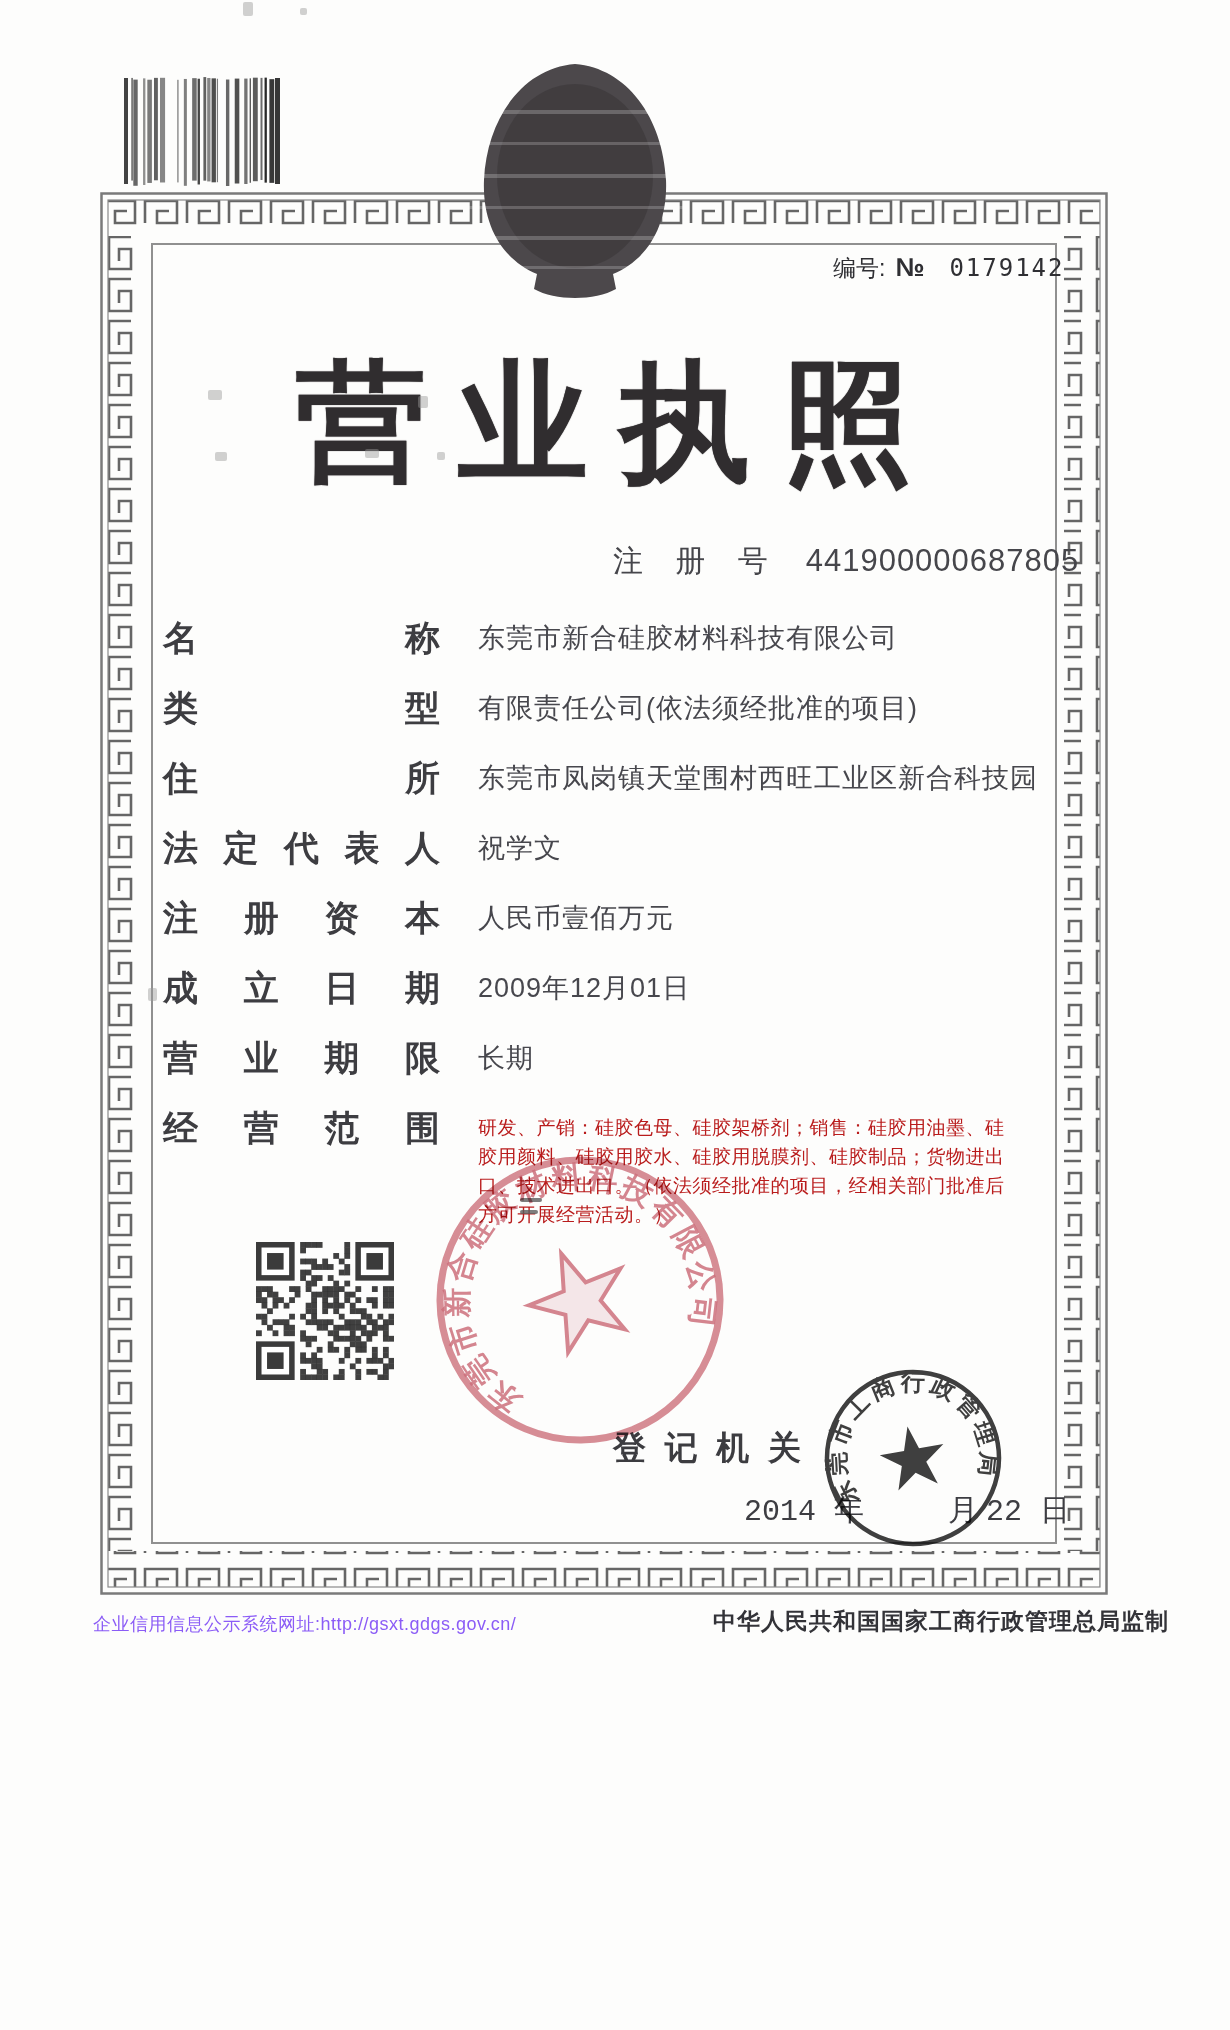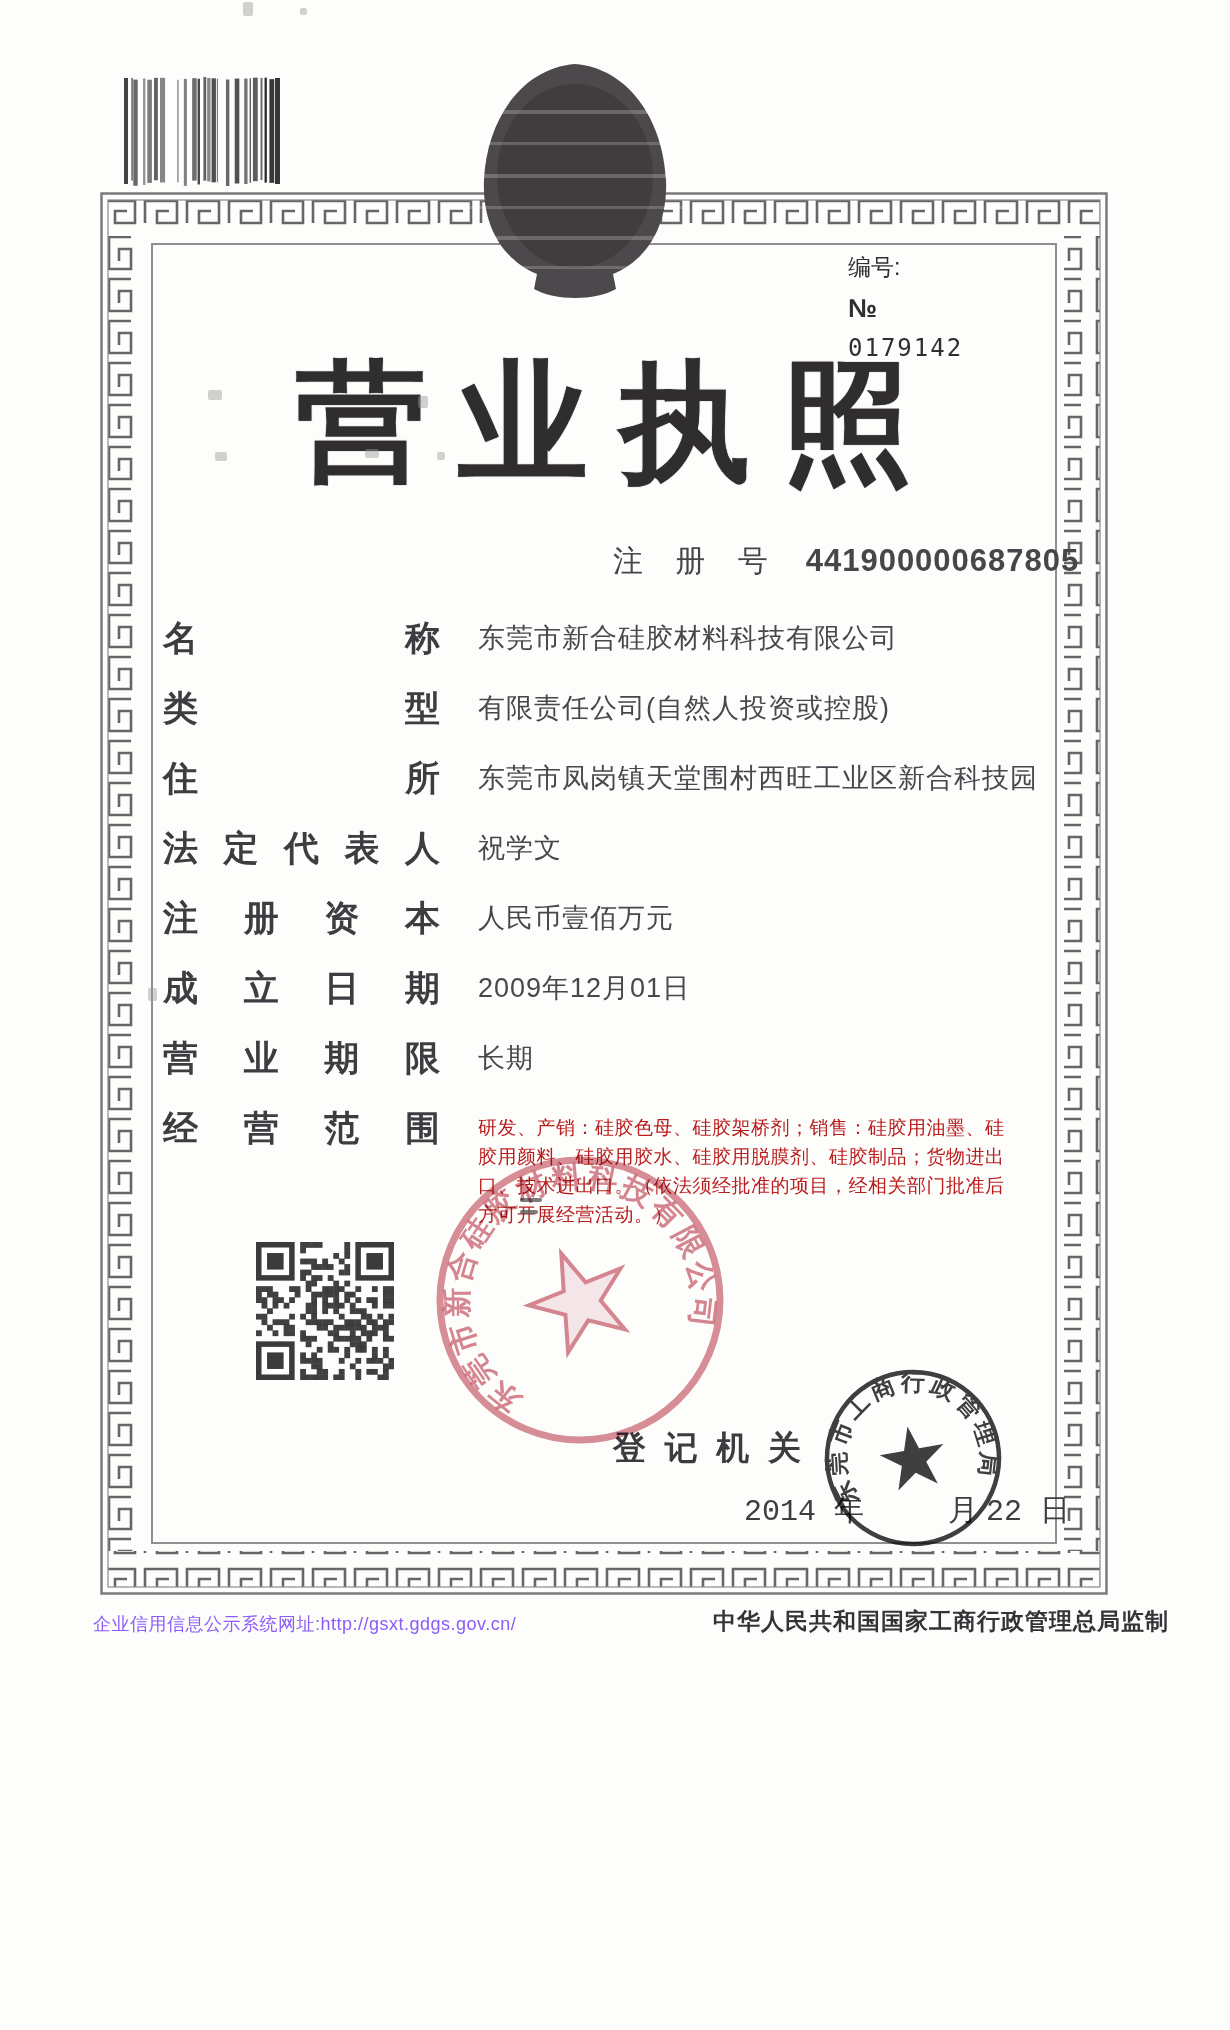--- a/index.html
+++ b/index.html
@@ -10,32 +10,32 @@
   .frame{position:absolute;left:100px;top:192px;z-index:1;}
 
   
   .barcode{position:absolute;left:124px;top:76px;width:158px;height:110px;z-index:2;}
 
   
   .emblem{position:absolute;left:455px;top:58px;width:240px;height:250px;z-index:3;}
 
   
   .serial{position:absolute;left:833px;top:252px;z-index:2;display:flex;gap:10px;align-items:baseline;
-          color:#2f2f33;font-size:23px;flex-direction:column;}
+          color:#2f2f33;font-size:23px;}
   .serial .no-mark{font-weight:700;font-size:26px;}
   .serial .num{font-size:24px;letter-spacing:2px;font-family:"DejaVu Sans Mono",monospace;margin-left:15px;}
 
   
   .title{position:absolute;left:100px;top:336px;width:1008px;z-index:2;display:flex;justify-content:center;
          gap:32px;font-size:130px;font-weight:800;color:#302d2f;text-shadow:0 0 1px #4a4748;}
 
   
   .regline{position:absolute;left:613px;top:541px;z-index:2;display:flex;align-items:baseline;gap:26px;color:#46464b;}
   .regline .lbl{font-size:30px;letter-spacing:12px;font-weight:500;}
-  .regline .num{font-size:31px;letter-spacing:1px;font-weight:700;}
+  .regline .num{font-size:31px;letter-spacing:1px;font-weight:400;}
 
   
   .fields{position:absolute;left:163px;top:616px;width:880px;z-index:2;}
   .f-row{display:flex;align-items:flex-start;margin-bottom:26px;}
   .f-label{width:277px;flex-shrink:0;display:flex;justify-content:space-between;
            font-size:35px;line-height:44px;font-weight:600;color:#3d3d41;}
   .f-value{margin-left:38px;font-size:27px;line-height:44px;letter-spacing:1px;color:#47474d;}
   .f-value.scope{font-size:19px;line-height:29px;width:545px;letter-spacing:.5px;padding-top:7px;color:#b91c1c;}
 
   
@@ -154,21 +154,21 @@
           <span>名</span>
           <span>称</span>
         </div>
       <div class="f-value">东莞市新合硅胶材料科技有限公司</div>
     </div>
     <div class="f-row">
       <div class="f-label">
           <span>类</span>
           <span>型</span>
         </div>
-      <div class="f-value">有限责任公司(自然人投资或控股)</div>
+      <div class="f-value">有限责任公司(依法须经批准的项目)</div>
     </div>
     <div class="f-row">
       <div class="f-label">
           <span>住</span>
           <span>所</span>
         </div>
       <div class="f-value">东莞市凤岗镇天堂围村西旺工业区新合科技园</div>
     </div>
     <div class="f-row">
       <div class="f-label">

